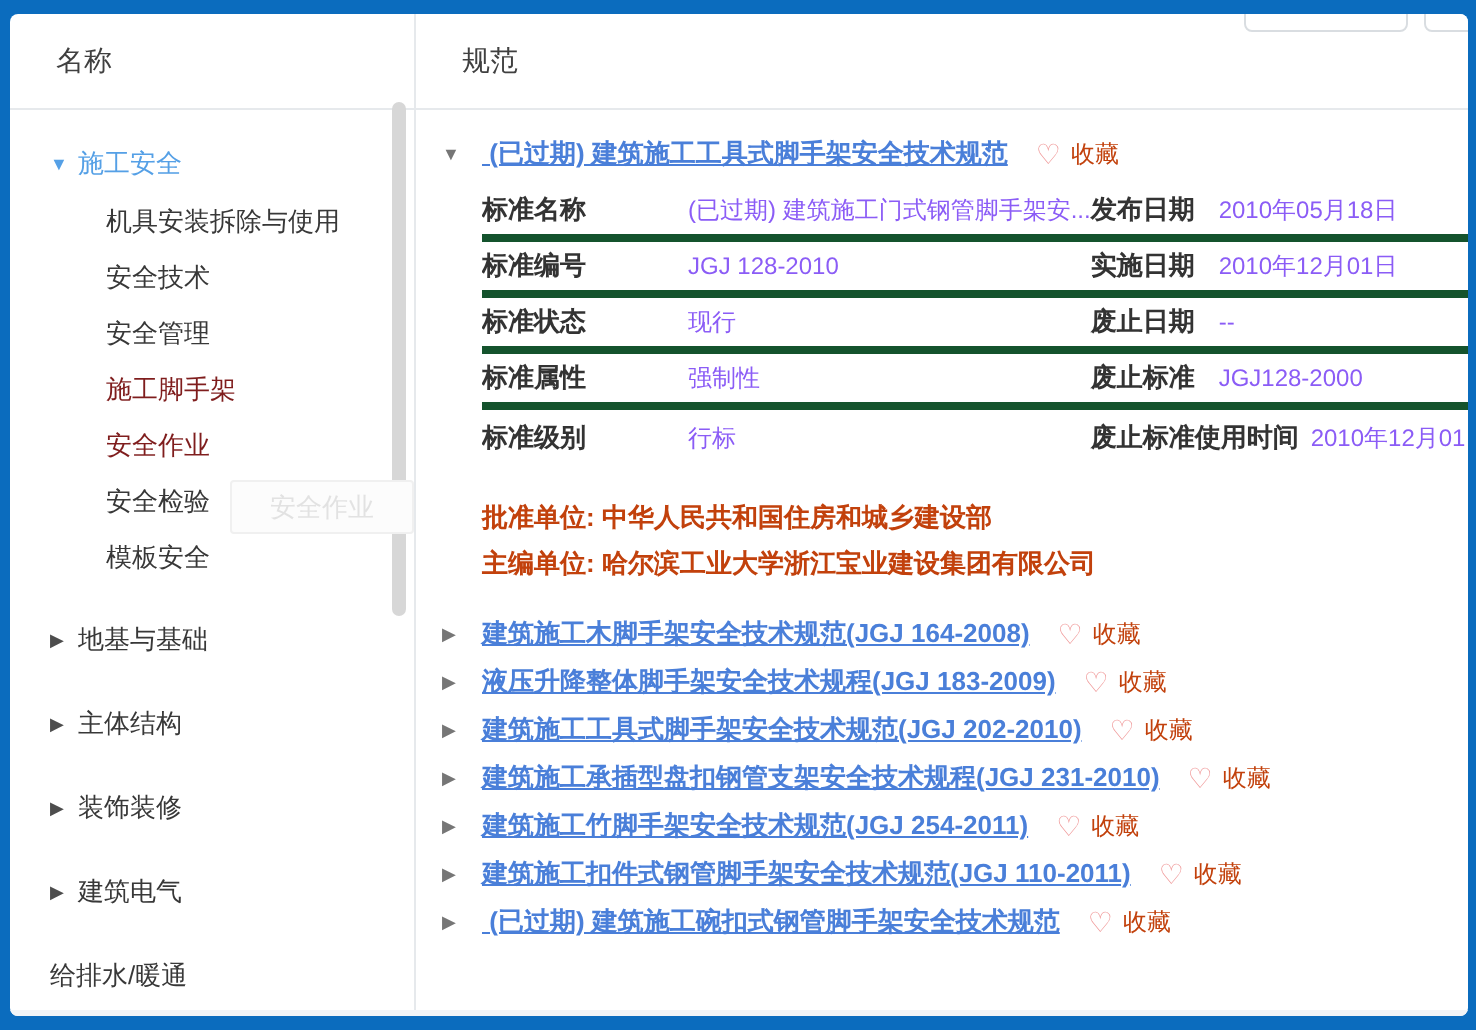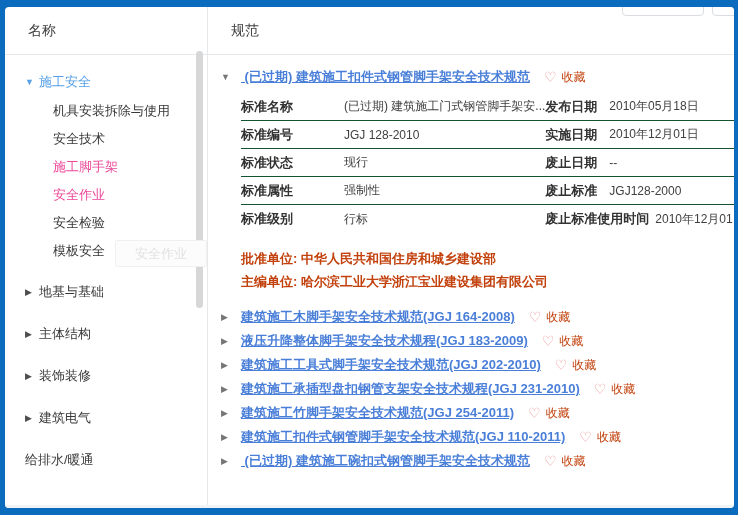--- a/index.html
+++ b/index.html
@@ -26,21 +26,21 @@
     height:48px; display:flex; align-items:center; padding-left:23px;
     border-bottom:1px solid #e6e9ec; color:#404040; font-size:14px;
   }
   .tree { padding-top:12px; }
   .tree-group { height:30px; display:flex; align-items:center; padding-left:20px; font-size:13px; color:#383838; cursor:pointer; }
   .tree-group.spaced { margin-top:12px; }
   .tree-group .tri { width:14px; font-size:9px; color:#4d4d4d; }
   .tree-group.hl { color:#55a0e6; }
   .tree-group.hl .tri { color:#55a0e6; }
   .tree-child { height:28px; display:flex; align-items:center; padding-left:48px; font-size:13px; color:#383838; cursor:pointer; }
-  .tree-child.hl { color:#ec4899; }
+  .tree-child.hl { color:#7f1d1d; }
   .scroll-thumb { position:absolute; left:191px; top:44px; width:7px; height:257px; background:#d7d7d7; border-radius:4px; }
   .drag-ghost {
     position:absolute; left:110px; top:233px; width:92px; height:27px;
     background:#fcfcfc; border:1px solid #f0f0f0; border-radius:2px;
     display:flex; align-items:center; justify-content:center;
     font-size:13px; color:#e2e2e2;
   }
 
   
   .main { flex:1; height:100%; overflow:hidden; }
@@ -52,26 +52,26 @@
     text-decoration:underline; white-space:pre; margin-left:6px; cursor:pointer;
   }
   .fav { display:flex; align-items:center; margin-left:14px; cursor:pointer; }
   .fav .heart { color:#f09a9a; font-size:14px; line-height:1; }
   .fav .fav-label { color:#c2410c; font-size:12px; margin-left:5px; }
 
   .details { margin:4px 0 0 33px; display:flex; }
   .dcol { display:flex; flex-direction:column; }
   .dcol.left { flex:0 0 278px; }
   .dcol.right { flex:1; margin-right:10px; }
-  .drow { height:28px; display:flex; align-items:center; border-bottom:1px solid #14532d; overflow:hidden; }
+  .drow { height:28px; display:flex; align-items:center; border-bottom:4px solid #14532d; overflow:hidden; }
   .drow:last-child { border-bottom:none; }
   .dlabel { font-size:13px; font-weight:bold; color:#333; margin-right:6px; white-space:nowrap; }
   .dcol.left .dlabel { min-width:97px; }
   .dcol.right .dlabel { min-width:58px; }
-  .dvalue { font-size:12px; color:#404040; white-space:nowrap; overflow:hidden; }
+  .dvalue { font-size:12px; color:#8b5cf6; white-space:nowrap; overflow:hidden; }
 
   .units { margin:14px 0 0 33px; }
   .unit-line { font-size:13px; font-weight:bold; color:#c2410c; line-height:23px; }
 
   .std-list { margin-top:12px; }
 
   .bottom-strip { position:absolute; left:0; right:0; bottom:0; height:3px; background:#f1f4f7; }
 </style>
 </head>
 <body>
@@ -92,20 +92,23 @@
           <div class="tree-group hl">
             <span class="tri">▼</span>
             <span>施工安全</span>
           </div>
           <div class="tree-child">
             <span>机具安装拆除与使用</span>
           </div>
           <div class="tree-child">
             <span>安全技术</span>
           </div>
+          <div class="tree-child">
+            <span>安全管理</span>
+          </div>
           <div class="tree-child hl">
             <span>施工脚手架</span>
           </div>
           <div class="tree-child hl">
             <span>安全作业</span>
           </div>
           <div class="tree-child">
             <span>安全检验</span>
           </div>
           <div class="tree-child">
@@ -142,21 +145,21 @@
 
       <main class="main">
         <div class="panel-header">
           <span>规范</span>
         </div>
 
         <div class="content">
 
           <div class="std-row">
             <span class="tri">▼</span>
-            <a class="std-link"> (已过期) 建筑施工扣件式钢管脚手架安全技术规范</a>
+            <a class="std-link"> (已过期) 建筑施工工具式脚手架安全技术规范</a>
             <span class="fav">
               <span class="heart">♡</span>
               <span class="fav-label">收藏</span>
             </span>
           </div>
 
           <div class="details">
             <div class="dcol left">
               <div class="drow">
                 <span class="dlabel">标准名称</span>

